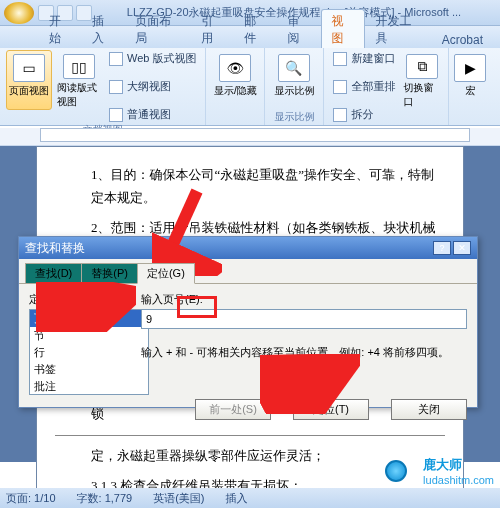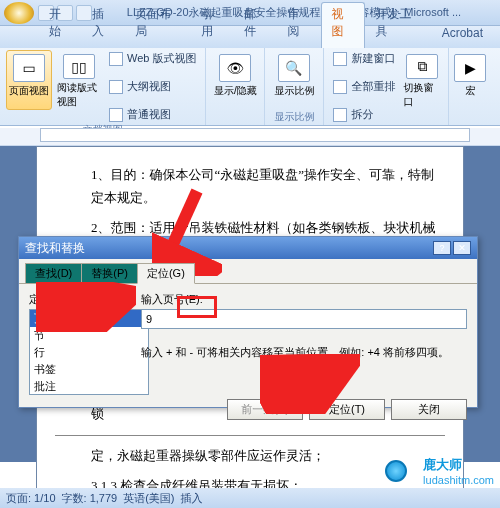--- a/index.html
+++ b/index.html
@@ -3,58 +3,58 @@
 <meta charset="utf-8">
 <style>
   * { box-sizing: border-box; margin: 0; padding: 0; }
   body { width: 500px; height: 508px; font-family: "Microsoft YaHei", SimSun, sans-serif; font-size: 11px; background: #fff; position: relative; overflow: hidden; }
   .titlebar { height: 26px; background: linear-gradient(#d9e7f8,#bfd6f1); display: flex; align-items: center; padding: 0 4px; border-bottom: 1px solid #9db8d9; }
   .office-logo { width: 30px; height: 22px; border-radius: 50%; background: radial-gradient(circle,#fffae0,#e7b732 60%,#bf7f18); margin-right: 4px; }
   .qat { display:flex; gap:3px; }
   .qat-btn { width:16px; height:16px; background:#e7f0fb; border:1px solid #a9c3e0; border-radius:2px; }
   .doc-title { flex: 1; text-align: center; color: #3a5a88; font-size: 11px; white-space: nowrap; overflow:hidden; }
   .menubar { height: 22px; background: linear-gradient(#e2edfb,#cadef5); display: flex; align-items: flex-end; padding: 0 8px 0 40px; gap: 2px; }
-  .menu-tab { padding: 3px 9px 8px; color:#3a5a88; font-size:12px; cursor:pointer; }
+  .menu-tab { padding: 3px 9px 1px; color:#3a5a88; font-size:12px; cursor:pointer; }
   .menu-tab.active { background:#f5fafe; border:1px solid #9db8d9; border-bottom:none; border-radius:3px 3px 0 0; font-weight:normal; color:#d96a1e; }
   .ribbon { height: 78px; background: linear-gradient(#eef5fd,#dbe9f8); border-bottom:1px solid #9db8d9; display:flex; }
   .rgroup { border-right:1px solid #c3d7ee; padding:2px 6px 0; display:flex; flex-direction:column; }
   .rgroup-body { flex:1; display:flex; gap:4px; align-items:flex-start; }
   .rgroup-label { text-align:center; color:#5a7aa8; font-size:10px; padding-bottom:1px; }
   .big-btn { width:46px; height:60px; display:flex; flex-direction:column; align-items:center; padding-top:3px; cursor:pointer; border:1px solid transparent; border-radius:3px; }
   .big-btn.highlight { background: linear-gradient(#fff3d6,#ffd77a); border-color:#e7b850; }
   .icon-box { width:32px; height:28px; background:#fff; border:1px solid #8aa7cc; border-radius:2px; margin-bottom:2px; display:flex; align-items:center; justify-content:center; font-size:14px; }
   .btn-stack { display:flex; flex-direction:column; gap:11px; }
   .small-btn { display:flex; align-items:center; gap:4px; padding:1px 3px; cursor:pointer; font-size:11px; color:#2a4060; white-space:nowrap; }
   .sm-icon { width:14px; height:14px; background:#fff; border:1px solid #8aa7cc; display:inline-block; }
   .ruler { height:18px; background:#eef3fb; border-bottom:1px solid #c9d8ec; position:relative; padding-left:40px; }
   .ruler-inner { height:14px; margin-top:2px; background:#fff; border:1px solid #a8bcd6; width:430px; }
   .doc-area { background:#5a7aa8; padding:0 36px; height:316px; position:relative; }
   .page { background:#fff; min-height:100%; border:1px solid #6d86a8; padding:16px 18px 4px; font-family: SimSun, serif; font-size:13px; line-height:1.8; color:#000; }
   .page p { margin-bottom:6px;margin-left:36px; }
   .page hr { border:none; border-top:1px solid #888; margin:10px 0 8px; }
-  .statusbar { position:absolute; left:0; right:0; bottom:0; height:20px; background: linear-gradient(#d9e7f8,#bfd6f1); display:flex; align-items:center; padding:0 6px; font-size:11px; color:#2a4a7a; gap:6px; }
+  .statusbar { position:absolute; left:0; right:0; bottom:0; height:20px; background: linear-gradient(#d9e7f8,#bfd6f1); display:flex; align-items:center; padding:0 6px; font-size:11px; color:#2a4a7a; gap:21px; }
 
   
   .dialog { position:absolute; left:18px; top:236px; width:460px; height:172px; background:#f2f2ef; border:1px solid #6688b8; box-shadow:2px 2px 6px rgba(0,0,0,.3); }
   .dlg-title { height:22px; background:linear-gradient(#6ea1e4,#3d72c2); color:#fff; font-size:12px; display:flex; align-items:center; padding:0 6px; justify-content:space-between; }
   .dlg-title-btns { display:flex; gap:2px; }
   .dlg-win-btn { width:18px; height:14px; background:#dce9fb; border:1px solid #305a9a; font-size:9px; text-align:center; line-height:12px; cursor:pointer; }
   .dlg-tabs { display:flex; padding:4px 6px 0; gap:0; border-bottom:1px solid #aca899; background:#f2f2ef; }
   .dlg-tab { padding:2px 9px; border:1px solid #aca899; border-bottom:none; background:#0f766e; font-size:11px; margin-right:-1px; position:relative; cursor:pointer; }
   .dlg-tab.active { background:#f2f2ef; z-index:1; border-bottom:1px solid #f2f2ef; margin-bottom:-1px; }
   .dlg-body { display:flex; padding:8px 10px 4px; gap:12px; }
   .dlg-col-left { width:100px; }
   .dlg-col-right { flex:1; }
   .dlg-label { font-size:11px; margin-bottom:2px; display:block; }
   .goto-list { width:120px; height:86px; border:1px solid #7f9db9; background:#fff; overflow:hidden; }
   .goto-list .item { padding:1px 4px; font-size:11px; cursor:pointer; }
   .goto-list .item.selected { background:#316ac5; color:#fff; }
   .page-input { width:100%; height:20px; border:1px solid #7f9db9; padding:1px 4px; font-size:11px; display:flex; align-items:center; background:#fff; }
   .dlg-hint { font-size:11px; margin-top:16px; color:#000; }
-  .dlg-buttons { display:flex; justify-content:flex-end; gap:6px; padding:0 10px 8px; }
+  .dlg-buttons { display:flex; justify-content:flex-end; gap:22px; padding:0 10px 8px; }
   .dlg-btn { min-width:76px; height:21px; border:1px solid #7a7a7a; background:linear-gradient(#fff,#e7e7e0); font-size:11px; cursor:pointer; }
   .dlg-btn:disabled { color:#888; }
 
   
   .arrow { position:absolute; pointer-events:none; }
   .arrow svg { display:block; }
   .red-box { position:absolute; border:3px solid #e22; pointer-events:none; }
   .watermark { position:absolute; right:6px; bottom:22px; display:flex; align-items:center; gap:16px; color:#1199dd; font-size:13px; pointer-events:none; }
   .wm-logo { width:22px; height:22px; border-radius:50%; background:radial-gradient(circle,#6fd3ff,#0a8dd4); border:2px solid #0a78b6; }
   .watermark .cn { font-weight:bold; }

